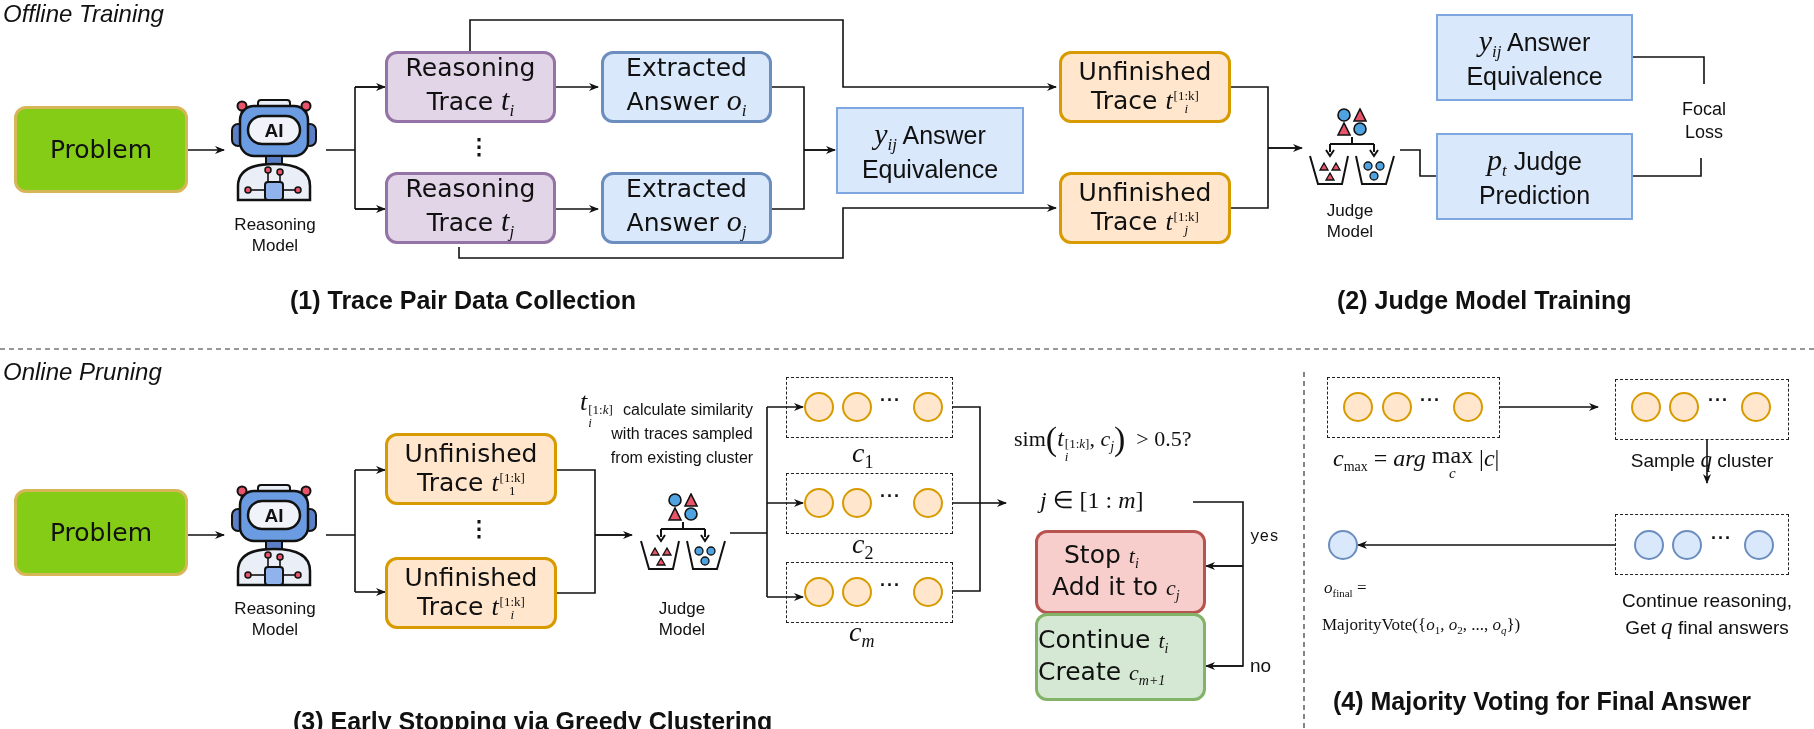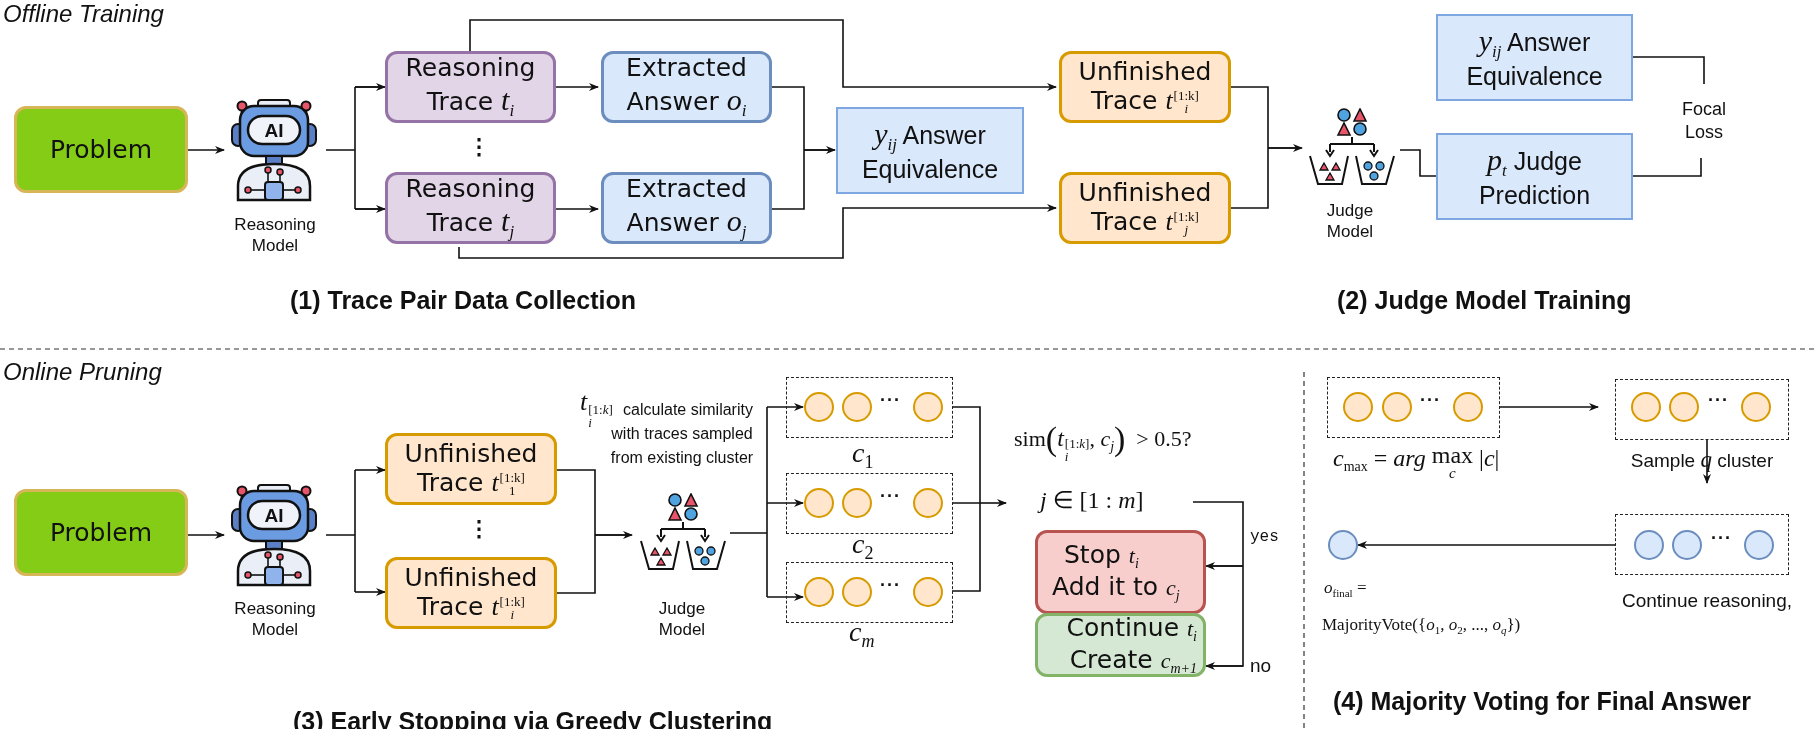--- a/index.html
+++ b/index.html
@@ -314,21 +314,21 @@
     </span><span>, </span><span class="m">c</span><span class="m sub" style="font-size:14px;">j</span><span style="font-size:34px;vertical-align:-4px;">)</span> &nbsp;&gt; 0.5?
 </div>
 <div class="formula" style="left:1040px;top:486px;font-size:24px;">
   <span class="m">j</span> ∈ [1 : <span class="m">m</span>]
 </div>
 
 <div class="box rounded red hb" style="left:1035px;top:530px;width:171px;height:84px;align-items:flex-start;padding-left:14px;">
   <div style="padding-left:12px;"><span>Stop</span> <span class="m" style="font-size:22px;">t</span><span class="m sub" style="font-size:14px;">i</span></div>
   <div><span>Add it to</span> <span class="m" style="font-size:22px;">c</span><span class="m sub" style="font-size:14px;">j</span></div>
 </div>
-<div class="box rounded green hb" style="left:1035px;top:613px;width:171px;height:64px;align-items:flex-end;padding-right:6px;">
+<div class="box rounded green hb" style="left:1035px;top:613px;width:171px;height:88px;align-items:flex-start;padding-right:6px;">
   <div><span>Continue</span> <span class="m" style="font-size:22px;">t</span><span class="m sub" style="font-size:14px;">i</span></div>
   <div><span>Create</span> <span class="m" style="font-size:22px;">c</span><span class="m sub" style="font-size:14px;">m+1</span></div>
 </div>
 <div class="label" style="left:1250px;top:527px;font-size:16px;font-family:Liberation Mono, monospace;">yes</div>
 <div class="label" style="left:1250px;top:654px;font-size:19px;">no</div>
 
 <div class="dashbox" style="left:1327px;top:377px;width:173px;height:61px;"></div>
 <div class="circle oc" style="left:1343px;top:392px;"></div>
 <div class="circle oc" style="left:1382px;top:392px;"></div>
 <div class="dots" style="left:1420px;top:390px;">···</div>
@@ -357,13 +357,14 @@
 
 <div class="circle bc" style="left:1328px;top:530px;"></div>
 <div class="formula" style="left:1324px;top:578px;font-size:17px;">
   <span class="m">o</span><span class="sub" style="font-size:11px;">final</span> =
 </div>
 <div class="formula" style="left:1322px;top:615px;font-size:17px;">
   MajorityVote({<span class="m">o</span><span class="sub" style="font-size:11px;">1</span>, <span class="m">o</span><span class="sub" style="font-size:11px;">2</span>, ..., <span class="m">o</span><span class="sub m" style="font-size:11px;">q</span>})
 </div>
 <div class="label" style="left:1600px;top:589px;width:214px;font-size:19px;">
   <div>Continue reasoning,</div>
+  <div><span>Get</span> <span class="m" style="font-size:23px;">q</span> <span>final answers</span></div>
 </div>
 
 </body></html>

